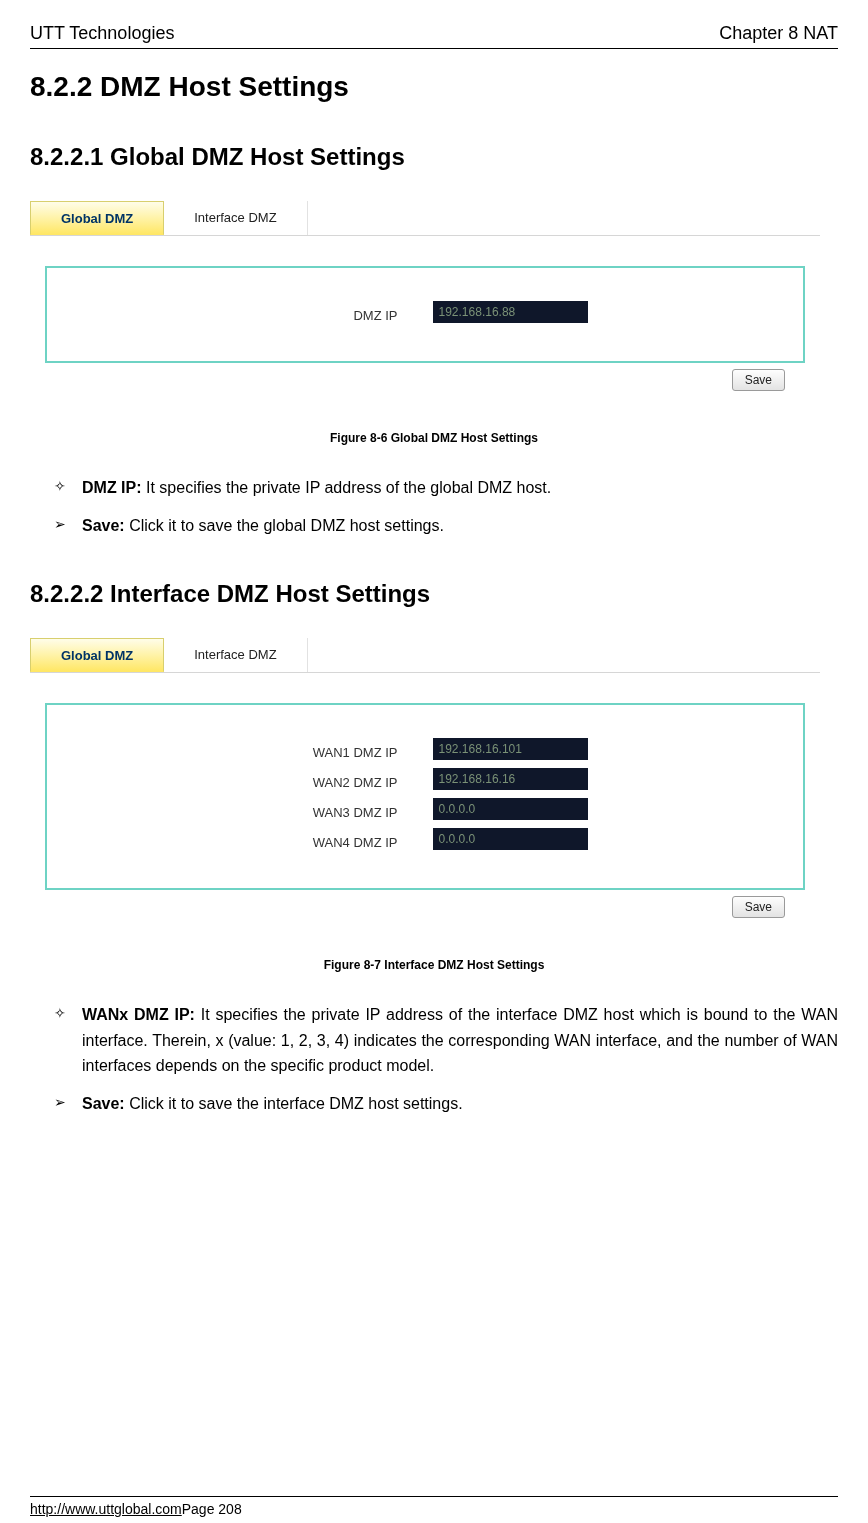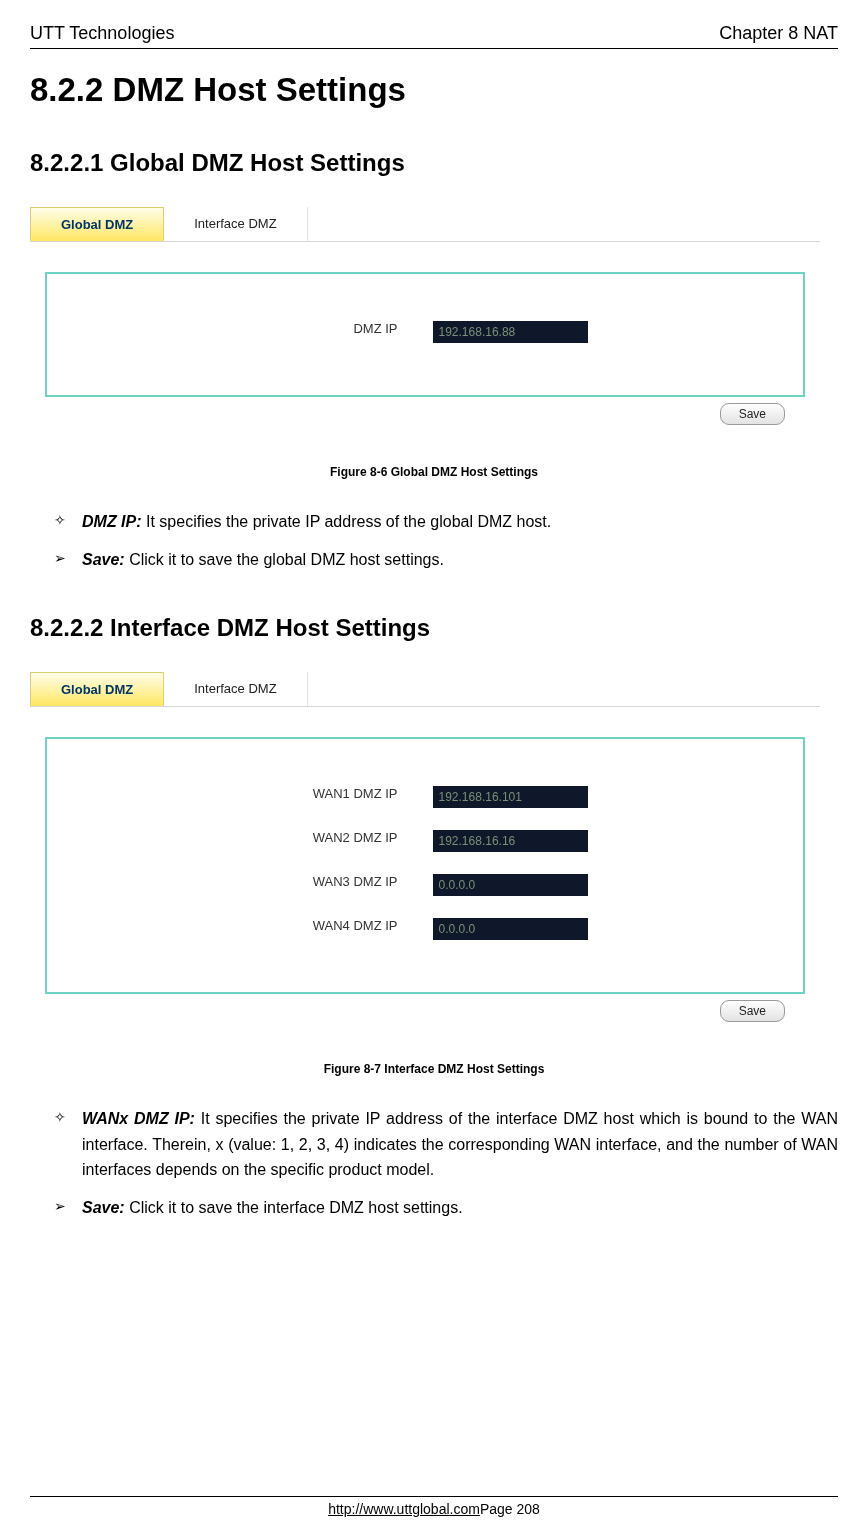--- a/index.html
+++ b/index.html
@@ -13,37 +13,37 @@
     padding: 0 30px;
   }
   .top-header {
     display: flex;
     justify-content: space-between;
     font-size: 18px;
     padding: 23px 0 4px 0;
     border-bottom: 1.5px solid #000;
     margin-bottom: 22px;
   }
-  .h2 { font-size: 33px; font-weight: bold; margin-bottom: 40px; }
+  .h2 { font-size: 28px; font-weight: bold; margin-bottom: 40px; }
   .h3 { font-size: 24px; font-weight: bold; margin-bottom: 30px; }
   .fig-caption {
     text-align: center;
     font-size: 12px;
     font-weight: bold;
     margin: 30px 0 30px 0;
   }
   .bullet-row {
     display: flex;
     margin: 0 0 12px 24px;
     font-size: 16px;
     line-height: 1.6;
   }
   .bullet-glyph { width: 28px; flex-shrink: 0; font-size: 14px; }
   .bullet-text { flex: 1; text-align: justify; }
-  .bullet-text b { font-weight: bold; font-style: italic; }
+  .bullet-text b { font-weight: bold; }
   .section-gap { height: 30px; }
 
   
   .ui-figure {
     width: 790px;
     margin-bottom: 10px;
   }
   .tabstrip {
     display: flex;
     border-bottom: 1px solid #d6d6d6;
@@ -71,22 +71,22 @@
     padding: 30px 15px 10px 15px;
   }
   .panel {
     border: 2px solid #6ed3c4;
     padding: 25px 20px 30px 20px;
     text-align: center;
   }
   .field-row {
     display: flex;
     justify-content: center;
-    align-items: flex-start;
-    margin: 22px 0;
+    align-items: flex-end;
+    margin: 8px 0;
   }
   .field-label {
     width: 170px;
     text-align: right;
     padding-right: 35px;
     font-size: 13px;
     color: #333;
   }
   .field-input {
     width: 155px;
@@ -99,35 +99,35 @@
     text-align: left;
     border: none;
   }
   .save-row {
     text-align: right;
     padding: 6px 20px 0 0;
   }
   .save-btn {
     display: inline-block;
     border: 1px solid #9a9a9a;
-    border-radius: 9px;
-    padding: 3px 18px;
+    border-radius: 3px;
+    padding: 3px 12px;
     font-size: 12px;
     background: linear-gradient(#fefefe, #e3e3e3);
     color: #222;
     margin-left: 35px;
   }
 
   .bottom-footer {
     position: absolute;
     bottom: 6px;
     left: 30px;
     right: 30px;
     display: flex;
-    justify-content: center;
+    justify-content: flex-start;
     font-size: 14px;
     border-top: 1.5px solid #000;
     padding-top: 4px;
   }
   .footer-link { color: #000; text-decoration: underline; }
 </style>
 </head>
 <body>
 
 <div class="top-header">

